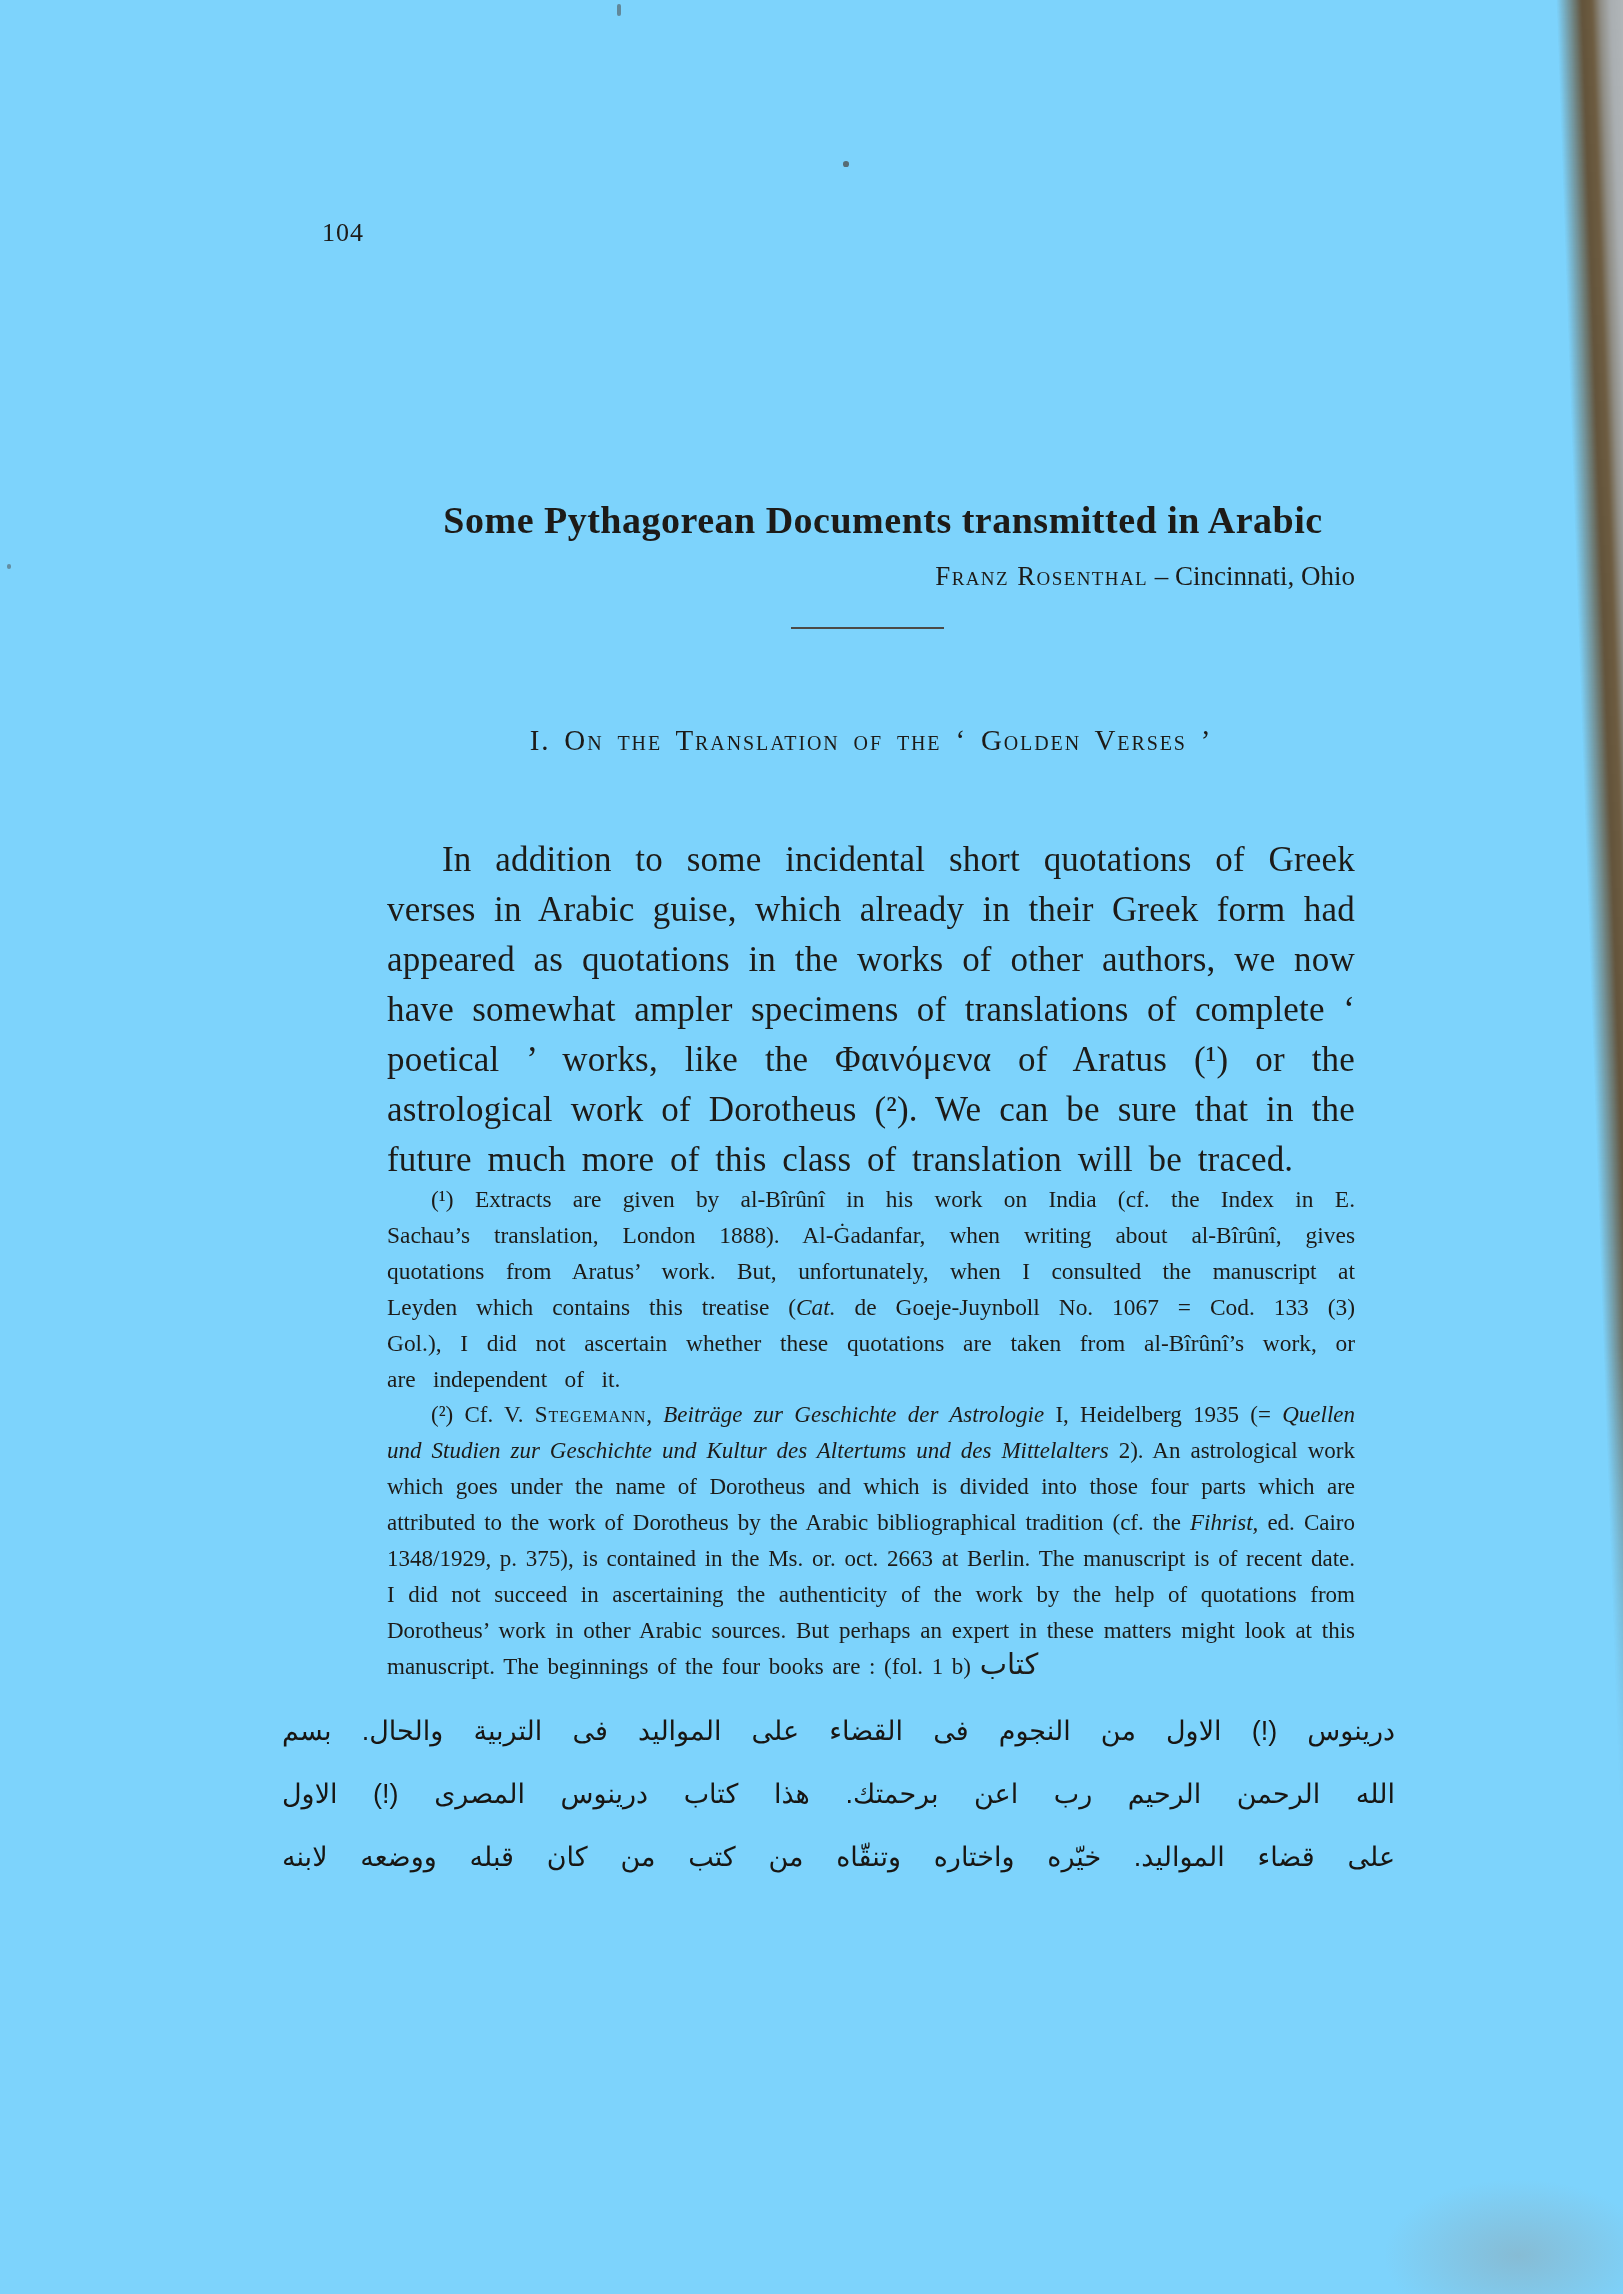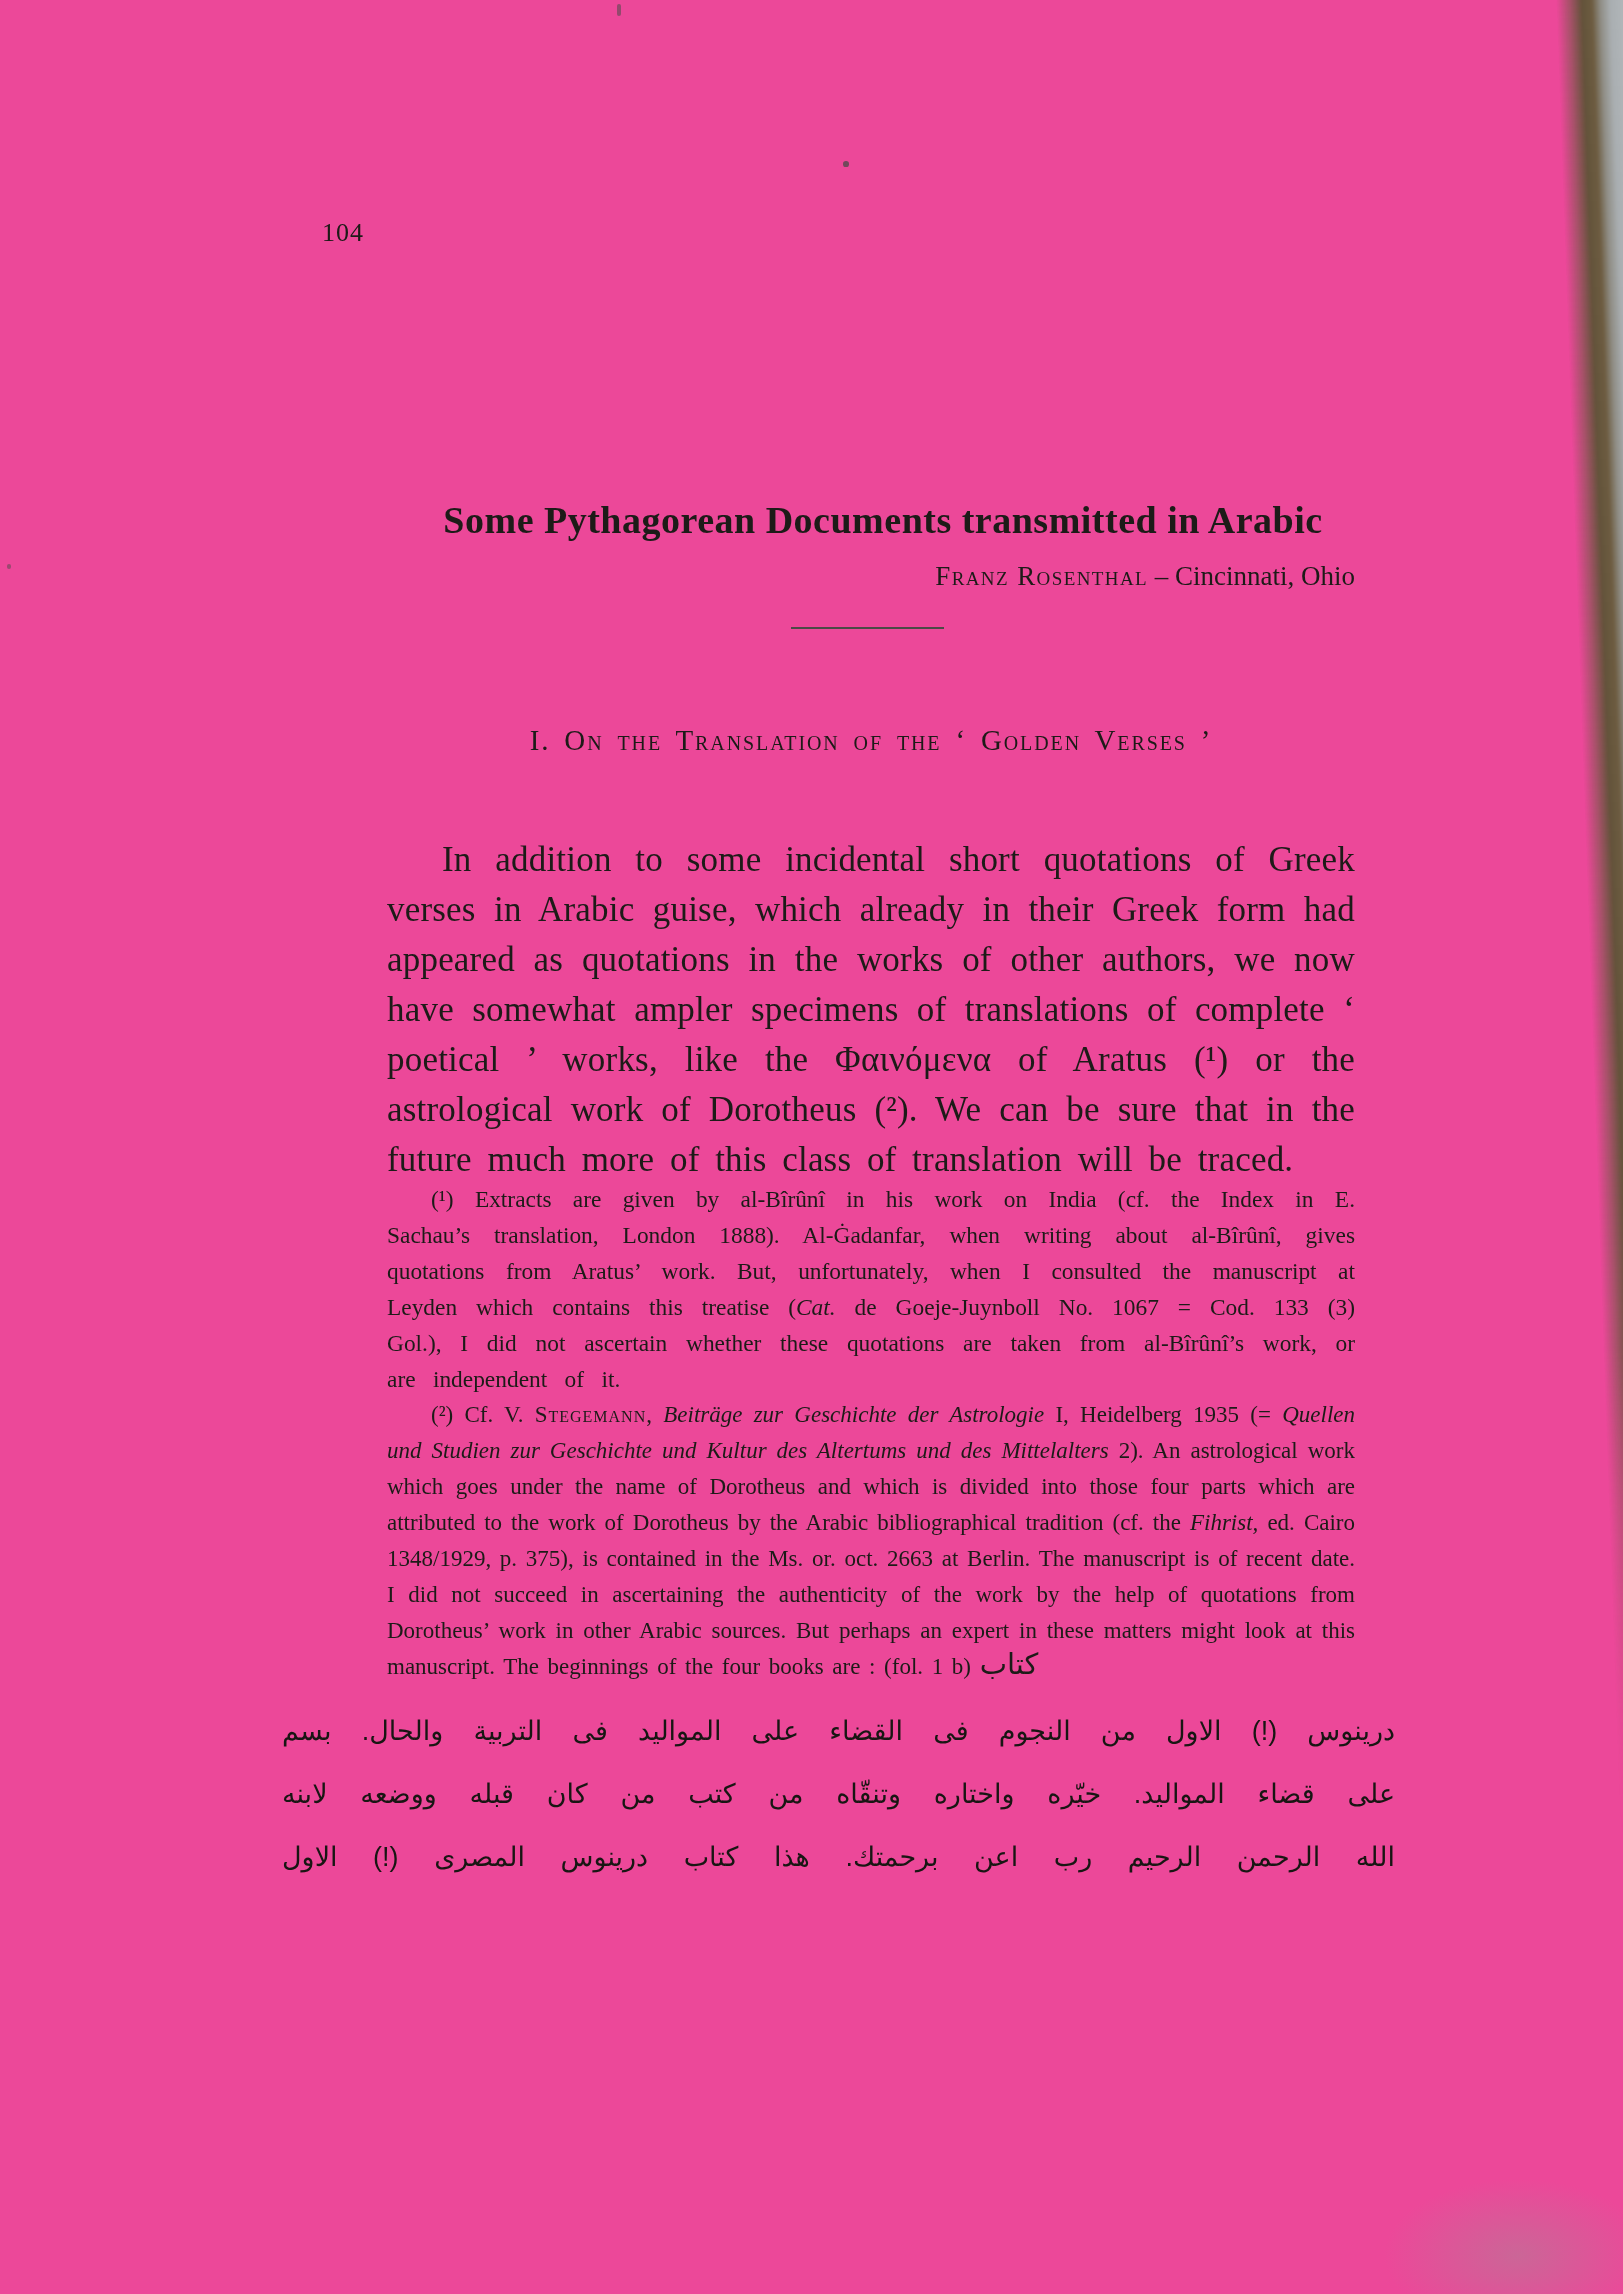--- a/index.html
+++ b/index.html
@@ -1,19 +1,19 @@
 <!DOCTYPE html>
 <html><head>
 <meta charset="utf-8">
 <style>
   html,body{margin:0;padding:0;background:#888;}
   .page{
     position:relative;
     width:1623px;height:2294px;
-    background:#ec4899;
+    background:#7dd3fc;
     overflow:hidden;
     font-family:"Liberation Serif","DejaVu Serif",serif;
     color:#1d1b18;
   }
   
   .edge-band{
     position:absolute;left:1556px;top:-14.3px;width:84px;height:1897px;
     transform:skewX(2deg);transform-origin:top left;
     background:linear-gradient(to right,
       rgba(107,90,64,0) 0%,
@@ -93,19 +93,19 @@
   <div class="rule"></div>
 
   <h2 class="heading">I. On the Translation of the ‘ Golden Verses ’</h2>
   <p class="body-par">In addition to some incidental short quotations of Greek verses in Arabic guise, which already in their Greek form had appeared as quotations in the works of other authors, we now have somewhat ampler specimens of translations of complete ‘ poetical ’ works, like the Φαινόμενα of Aratus (¹) or the astrological work of Dorotheus (²). We can be sure that in the future much more of this class of translation will be traced.</p>
 
   <div class="notes-col">
     <p class="footnote"><span>(¹) Extracts are given by al-Bîrûnî in his work on India (cf. the Index in E. Sachau’s translation, London 1888). Al-Ġadanfar, when writing about al-Bîrûnî, gives quotations from Aratus’ work. But, unfortunately, when I consulted the manuscript at Leyden which contains this treatise (</span><span class="seg-i">Cat.</span><span> de Goeje-Juynboll No. 1067 = Cod. 133 (3) Gol.), I did not ascertain whether these quotations are taken from al-Bîrûnî’s work, or are independent of it.</span></p>
     <p class="footnote fn2"><span>(²) Cf. V. </span><span class="seg-sc">Stegemann</span><span>, </span><span class="seg-i">Beiträge zur Geschichte der Astrologie</span><span> I, Heidelberg 1935 (= </span><span class="seg-i">Quellen und Studien zur Geschichte und Kultur des Altertums und des Mittelalters</span><span> 2). An astrological work which goes under the name of Dorotheus and which is divided into those four parts which are attributed to the work of Dorotheus by the Arabic bibliographical tradition (cf. the </span><span class="seg-i">Fihrist,</span><span> ed. Cairo 1348/1929, p. 375), is contained in the Ms. or. oct. 2663 at Berlin. The manuscript is of recent date. I did not succeed in ascertaining the authenticity of the work by the help of quotations from Dorotheus’ work in other Arabic sources. But perhaps an expert in these matters might look at this manuscript. The beginnings of the four books are : (fol. 1 b) </span><span class="seg-ar">كتاب</span></p>
     <div class="arabic-block">
       <div class="arabic-line" dir="rtl">درينوس (!) الاول من النجوم فى القضاء على المواليد فى التربية والحال. بسم</div>
+      <div class="arabic-line" dir="rtl">الله الرحمن الرحيم رب اعن برحمتك. هذا كتاب درينوس المصرى (!) الاول</div>
       <div class="arabic-line" dir="rtl">على قضاء المواليد. خيّره واختاره وتنقّاه من كتب من كان قبله ووضعه لابنه</div>
-      <div class="arabic-line" dir="rtl">الله الرحمن الرحيم رب اعن برحمتك. هذا كتاب درينوس المصرى (!) الاول</div>
     </div>
   </div>
 
 </div>
 
 
 </body></html>

